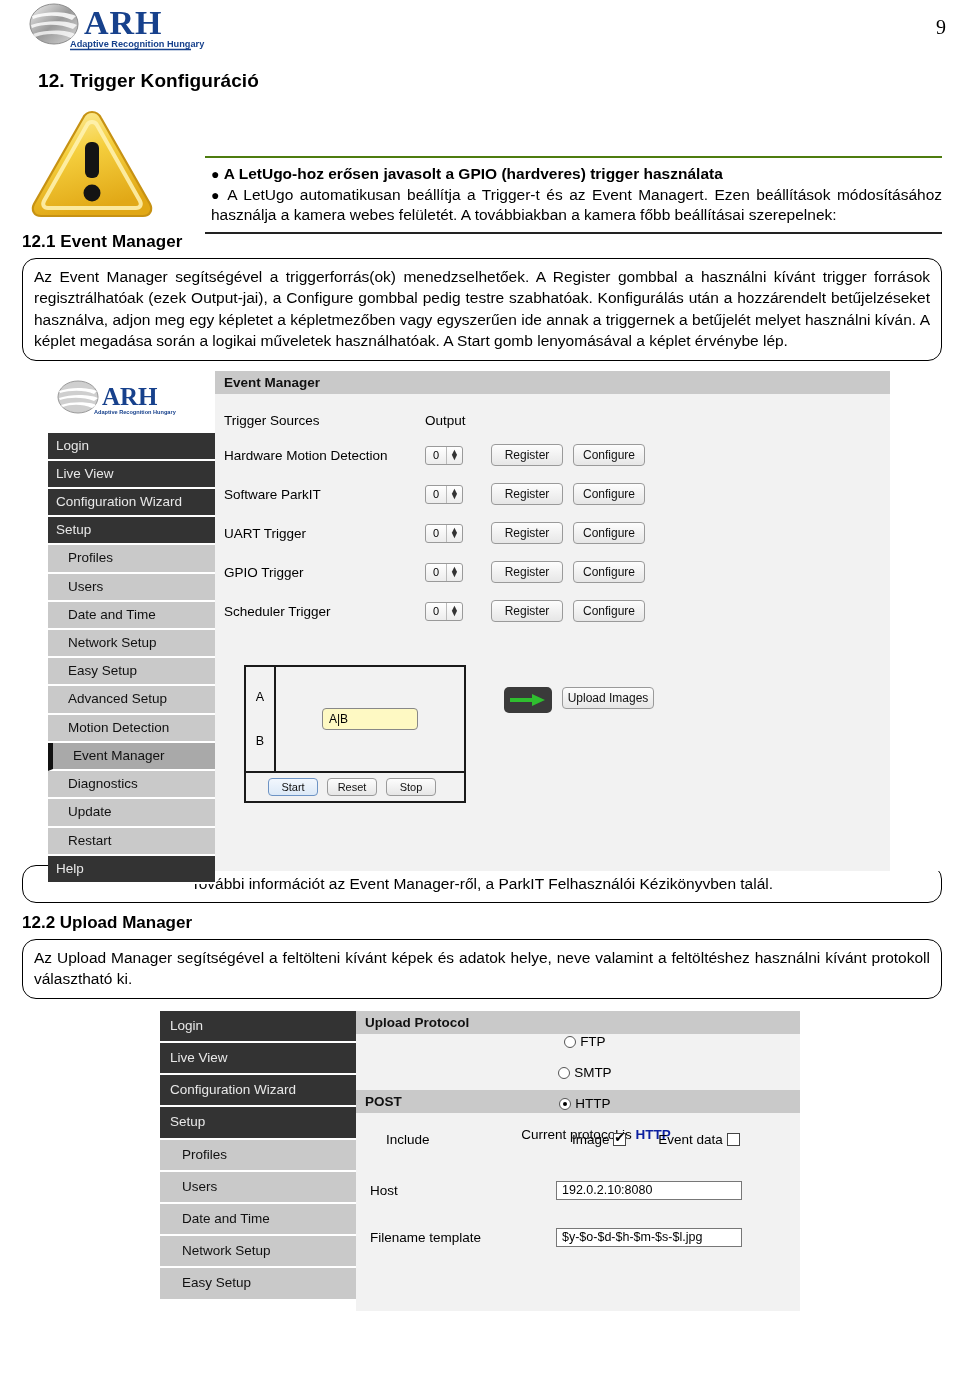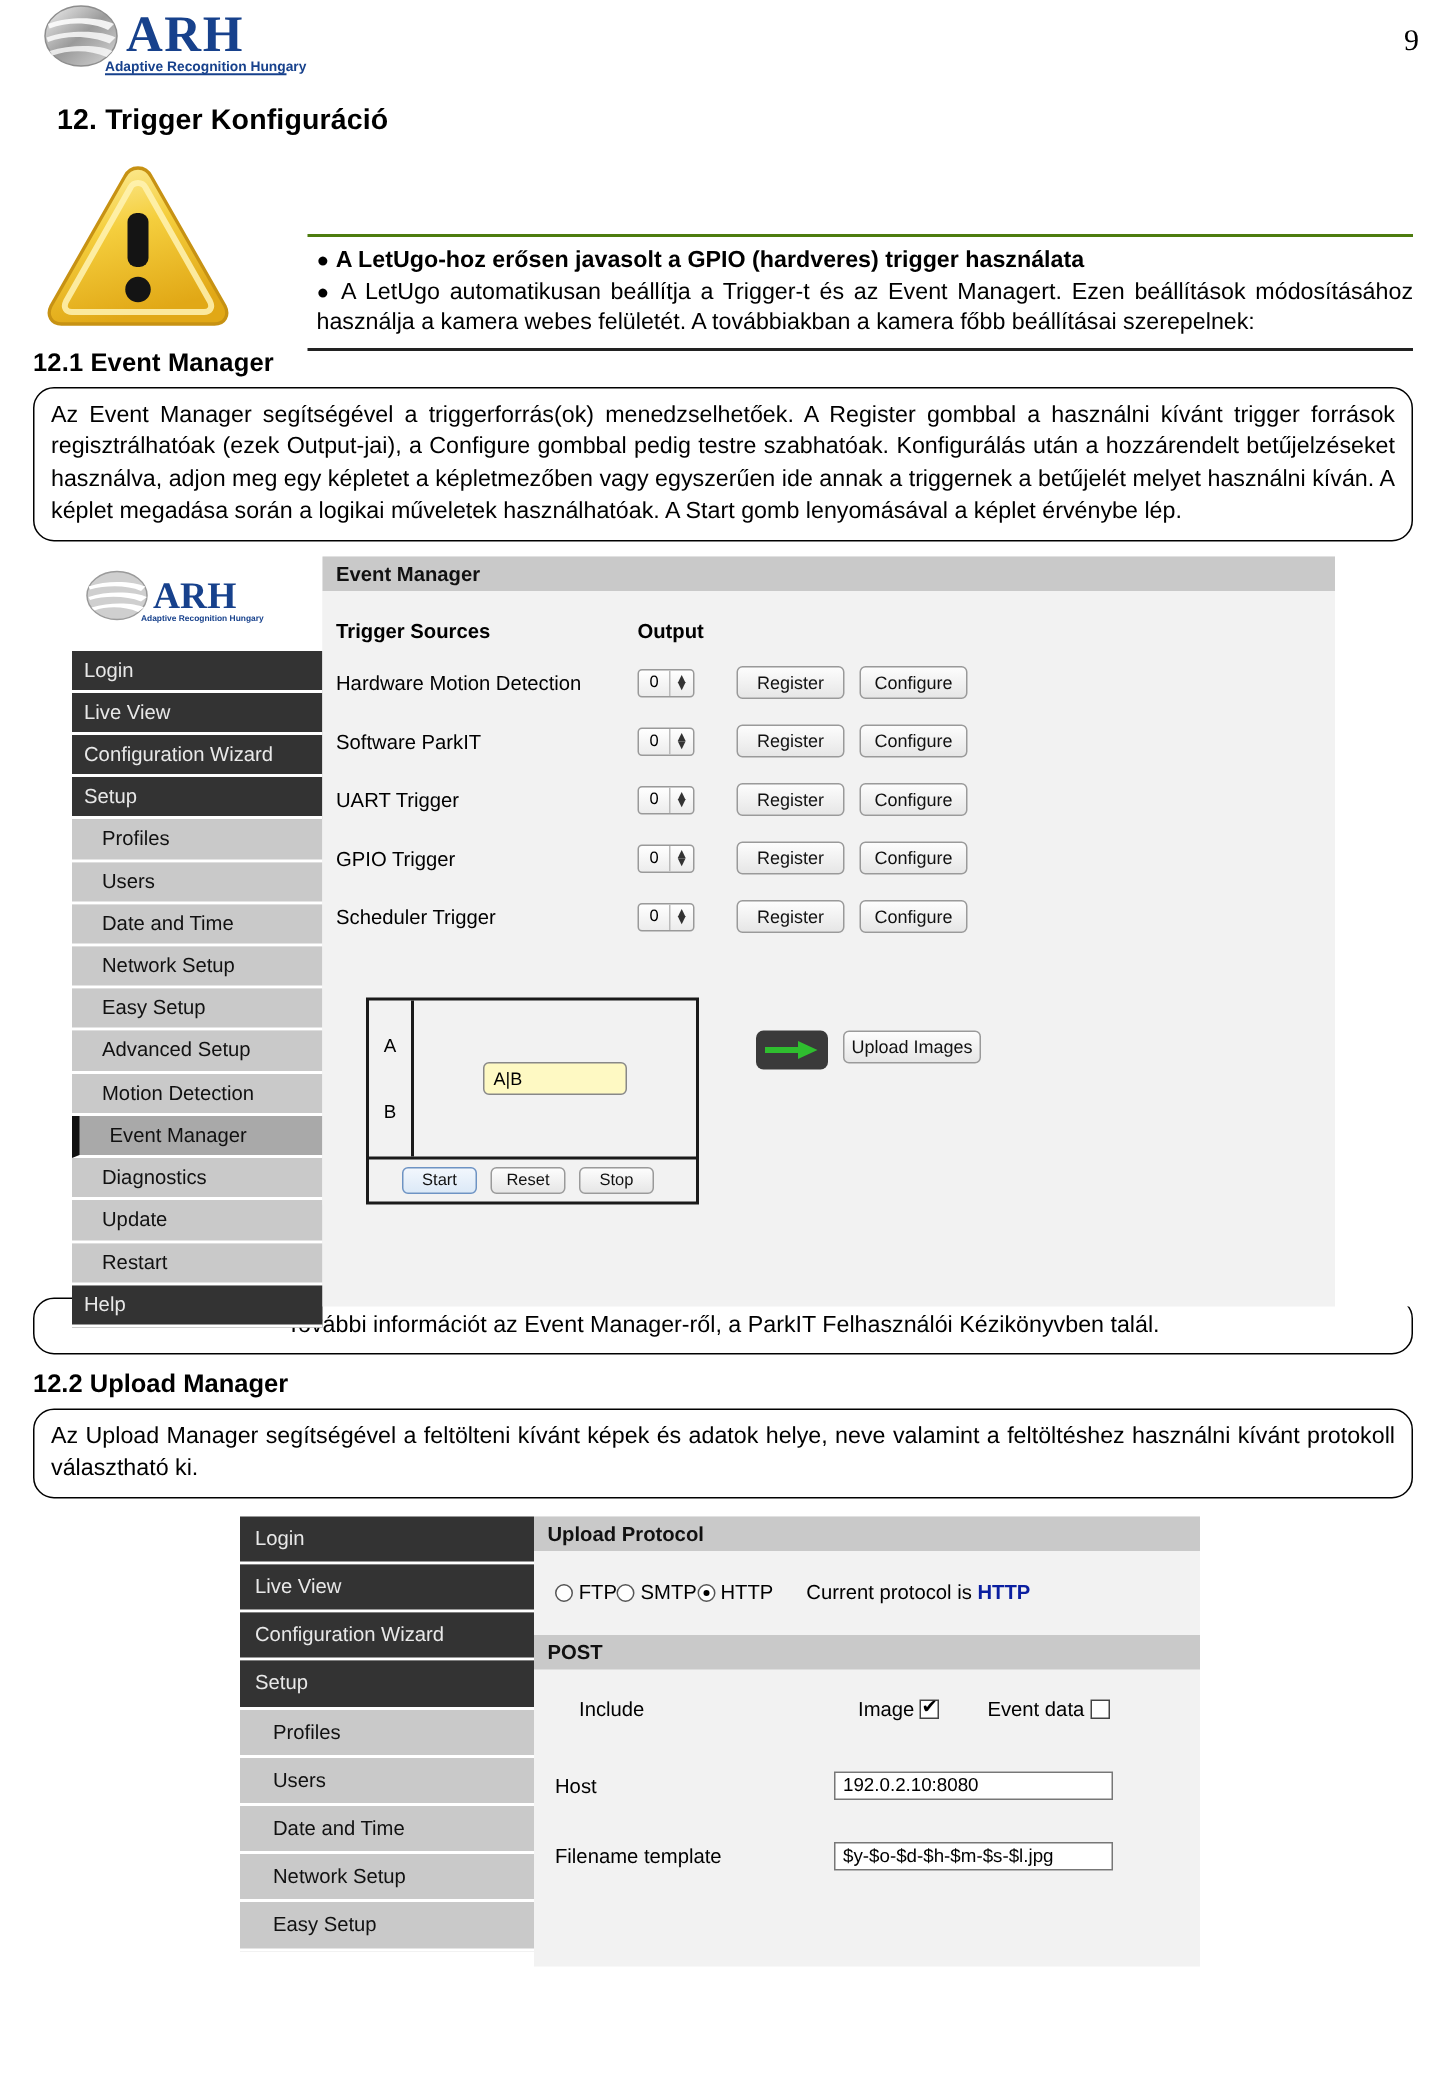--- a/index.html
+++ b/index.html
@@ -68,21 +68,21 @@
     background:#a9a9a9; color:#111; padding-left:20px;
     border-left:5px solid #111;
   }
 
   .panel-title {
     background:#c9c9c9; font-weight:bold; font-size:13.5px;
     padding:4px 0 4px 9px; color:#111;
   }
   .panel-body { background:#f2f2f2; }
 
-  .col-head { font-weight:bold; font-size:13.5px; }
+  .col-head { font-weight:normal; font-size:13.5px; }
 
   .trig-row { display:flex; align-items:center; height:39px; }
   .trig-name { font-size:13.5px; width:210px; padding-left:9px; }
   .spin {
     width:38px; height:19px; border:1px solid #9a9a9a; border-radius:3px;
     background:linear-gradient(#ffffff,#ececec);
     display:flex; align-items:center; font-size:11px;
   }
   .spin .v { width:20px; text-align:center; line-height:17px; }
   .spin .arrows {
@@ -344,21 +344,21 @@
         <div class="nav-item sub" style="padding: 6px 0px 6px 22px;">Users</div>
         <div class="nav-item sub" style="padding: 6px 0px 6px 22px;">Date and Time</div>
         <div class="nav-item sub" style="padding: 6px 0px 6px 22px;">Network Setup</div>
         <div class="nav-item sub" style="padding: 6px 0px 6px 22px;">Easy Setup</div>
       </div>
   </div>
 
   <div style="flex:1; background:#f2f2f2;">
     <div class="panel-title">Upload Protocol</div>
 
-    <div style="display:flex; align-items:center; height:56px; padding-left:14px; font-size:13.5px; gap:0;">
+    <div style="display:flex; align-items:center; height:56px; padding-left:14px; font-size:13.5px; gap:16px;flex-direction:column;">
       <label>
         <span class="radio-o"></span>
         <span>FTP</span>
       </label>
       <label>
         <span class="radio-o"></span>
         <span>SMTP</span>
       </label>
       <label>
         <span class="radio-o on"></span>

